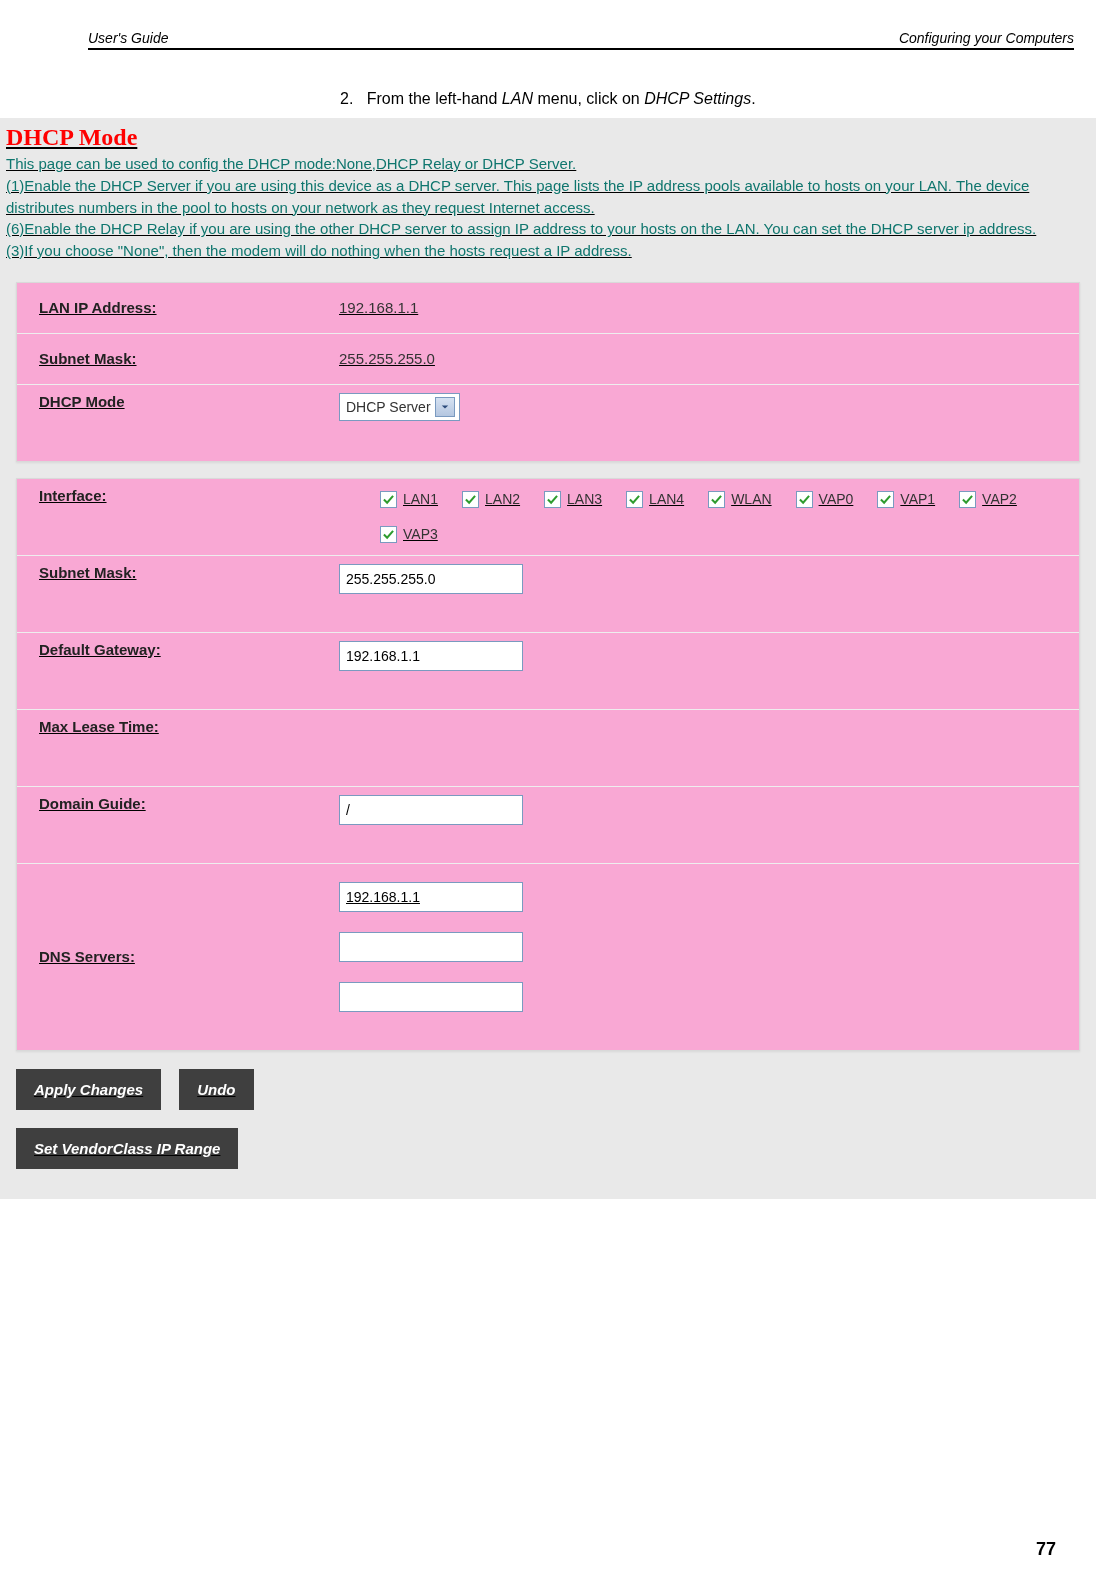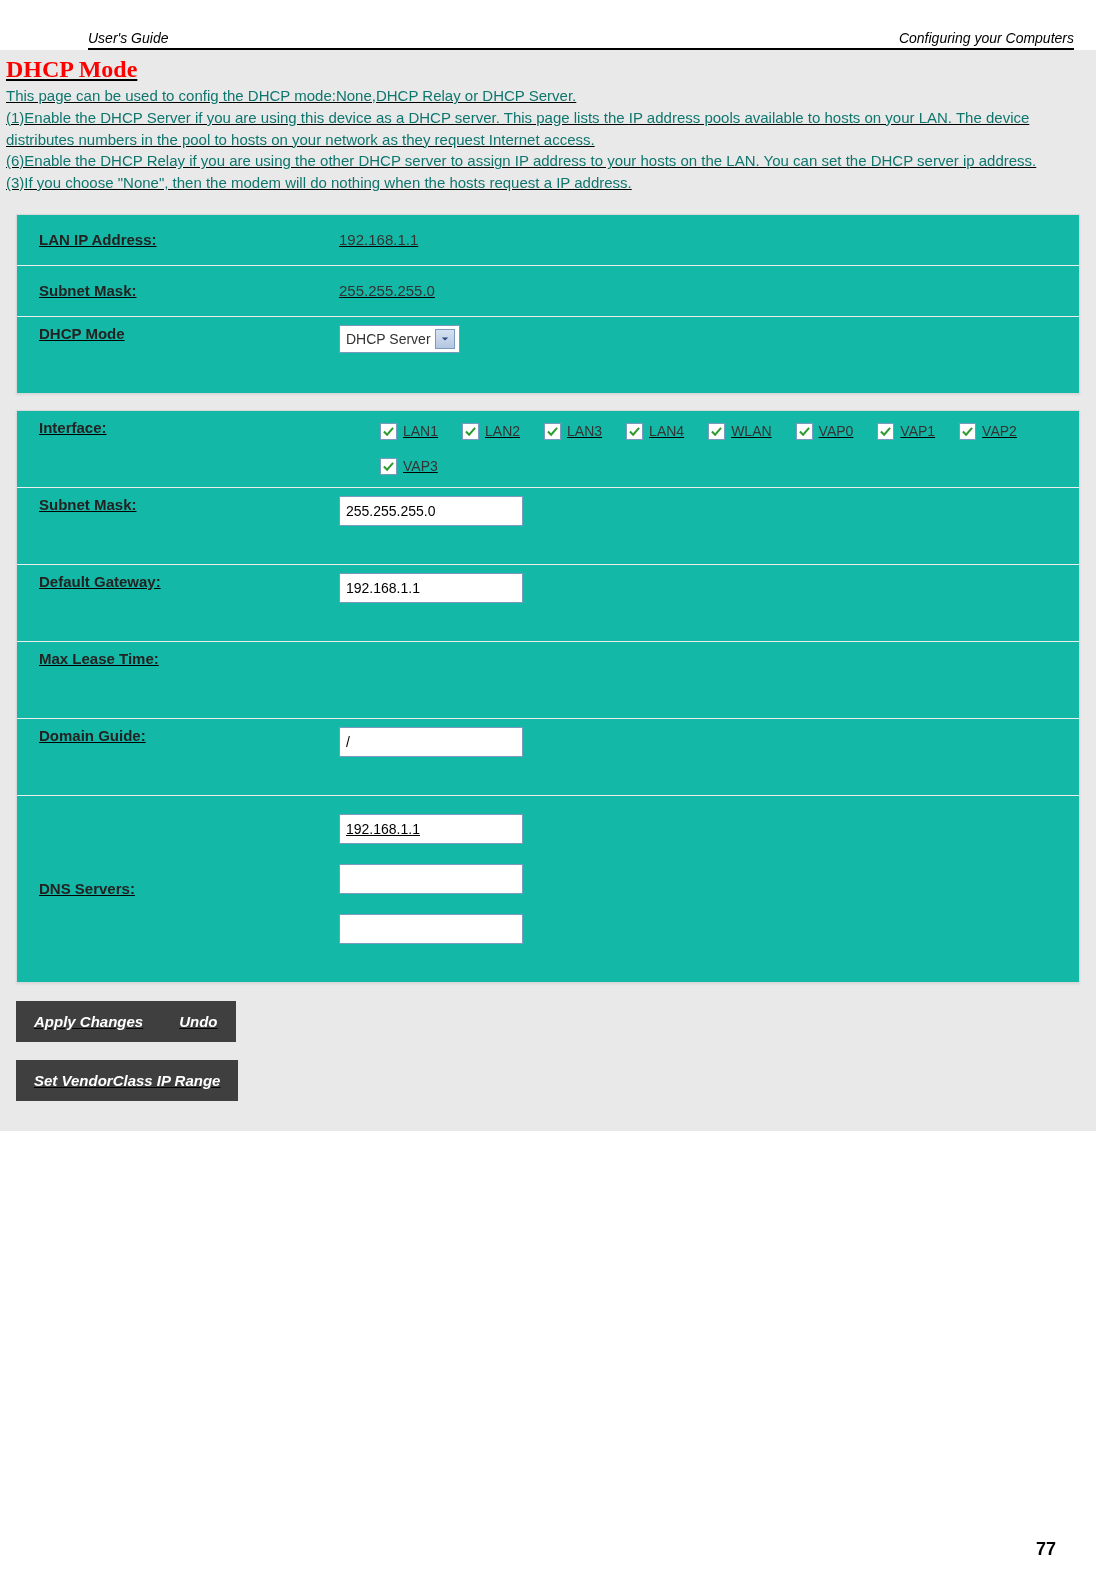--- a/index.html
+++ b/index.html
@@ -5,54 +5,58 @@
   html,body{margin:0;padding:0;font-family:Arial,Helvetica,sans-serif;font-size:14px;color:#000;background:#fff;}
   .page{width:1096px;min-height:1584px;box-sizing:border-box;padding:30px 0 0 0;position:relative;}
   .pg-header{display:flex;justify-content:space-between;font-style:italic;font-size:14px;padding:0 22px 2px 88px;}
   .hr{height:2px;background:#000;margin:0 22px 0 88px;}
   .step{font-size:16px;margin:40px 0 10px 340px;}
   .step .em{font-style:italic;}
   .shot{background:#e9e9e9;padding:6px 0 30px 0;text-decoration:underline;}
   .section-title{color:#ff0000;font-family:'Times New Roman',serif;font-size:24px;font-weight:bold;padding:0 0 2px 6px;}
   .intro{color:#0f766e;font-size:15px;line-height:1.45;padding:0 6px 20px 6px;}
   .intro div{margin:0;}
-  .panel{background:#14b8a6;border:1px solid #d9d9d9;margin:0 16px 16px 16px;box-shadow:0 1px 2px rgba(0,0,0,.08);}
+  .panel{background:#f9a8d4;border:1px solid #d9d9d9;margin:0 16px 16px 16px;box-shadow:0 1px 2px rgba(0,0,0,.08);}
   .row{display:flex;align-items:center;border-top:1px solid #eee;min-height:50px;}
   .row:first-child{border-top:none;}
   .row.tall{min-height:60px;align-items:flex-start;padding-top:8px;padding-bottom:8px;}
   .label{width:300px;padding-left:22px;font-weight:bold;font-size:15px;color:#222;}
   .val{flex:1;color:#333;font-size:15px;}
   .select{display:inline-flex;align-items:center;border:1px solid #7a9ac0;background:#fff;height:26px;padding:0 4px 0 6px;font-size:14px;}
   .select .arrow{width:18px;height:18px;margin-left:4px;background:linear-gradient(#d6e2f2,#b4c6e0);border:1px solid #7a9ac0;display:flex;align-items:center;justify-content:center;}
   .select .arrow svg{width:8px;height:8px;}
   .ifaces{display:flex;flex-wrap:wrap;gap:18px 24px;padding-top:4px;padding-bottom:4px;max-width:720px;margin-left:41px;}
   .cb{display:inline-flex;align-items:center;gap:6px;font-size:14px;color:#333;}
   .cb .box{width:15px;height:15px;border:1px solid #7a9ac0;background:#fff;display:flex;align-items:center;justify-content:center;}
   .cb .box svg{width:11px;height:11px;}
   input.txt{border:1px solid #7a9ac0;height:24px;padding:2px 6px;font-size:14px;font-family:inherit;}
   .w170{width:170px;}
   .w90{width:80px;}
   .pool{display:flex;align-items:center;gap:10px;}
   .dash{color:#333;}
   .btn-win{border:1px solid #888;background:linear-gradient(#fdfdfd,#e6e6e6);padding:4px 14px;font-size:14px;border-radius:2px;cursor:pointer;}
   .dns-col{display:flex;flex-direction:column;gap:20px;padding:10px 0;}
-  .buttons-row{display:flex;margin:18px 0 0 16px;}
+  .buttons-row{display:flex;gap:18px;margin:18px 0 0 16px;}
   .dark-btn{background:#3f3f3f;color:#fff;font-weight:bold;font-style:italic;font-size:15px;padding:12px 18px;border:none;cursor:pointer;}
   .pgnum{position:absolute;bottom:24px;right:40px;font-weight:bold;font-size:18px;}
 </style>
 </head>
 <body>
 
 <div class="page">
   <div class="pg-header">
     <span>User's Guide</span>
     <span>Configuring your Computers</span>
   </div>
   <div class="hr"></div>
 
+  <div class="step">
+    <span>2.</span>&nbsp;&nbsp;
+    <span>From the left-hand </span><span class="em">LAN</span><span> menu, click on </span><span class="em">DHCP Settings</span><span>.</span>
+  </div>
 
   <div class="shot">
     <div class="section-title">DHCP Mode</div>
     <div class="intro">
       <div>This page can be used to config the DHCP mode:None,DHCP Relay or DHCP Server.</div>
       <div>(1)Enable the DHCP Server if you are using this device as a DHCP server. This page lists the IP address pools available to hosts on your LAN. The device distributes numbers in the pool to hosts on your network as they request Internet access.</div>
       <div>(6)Enable the DHCP Relay if you are using the other DHCP server to assign IP address to your hosts on the LAN. You can set the DHCP server ip address.</div>
       <div>(3)If you choose "None", then the modem will do nothing when the hosts request a IP address.</div>
     </div>
 

